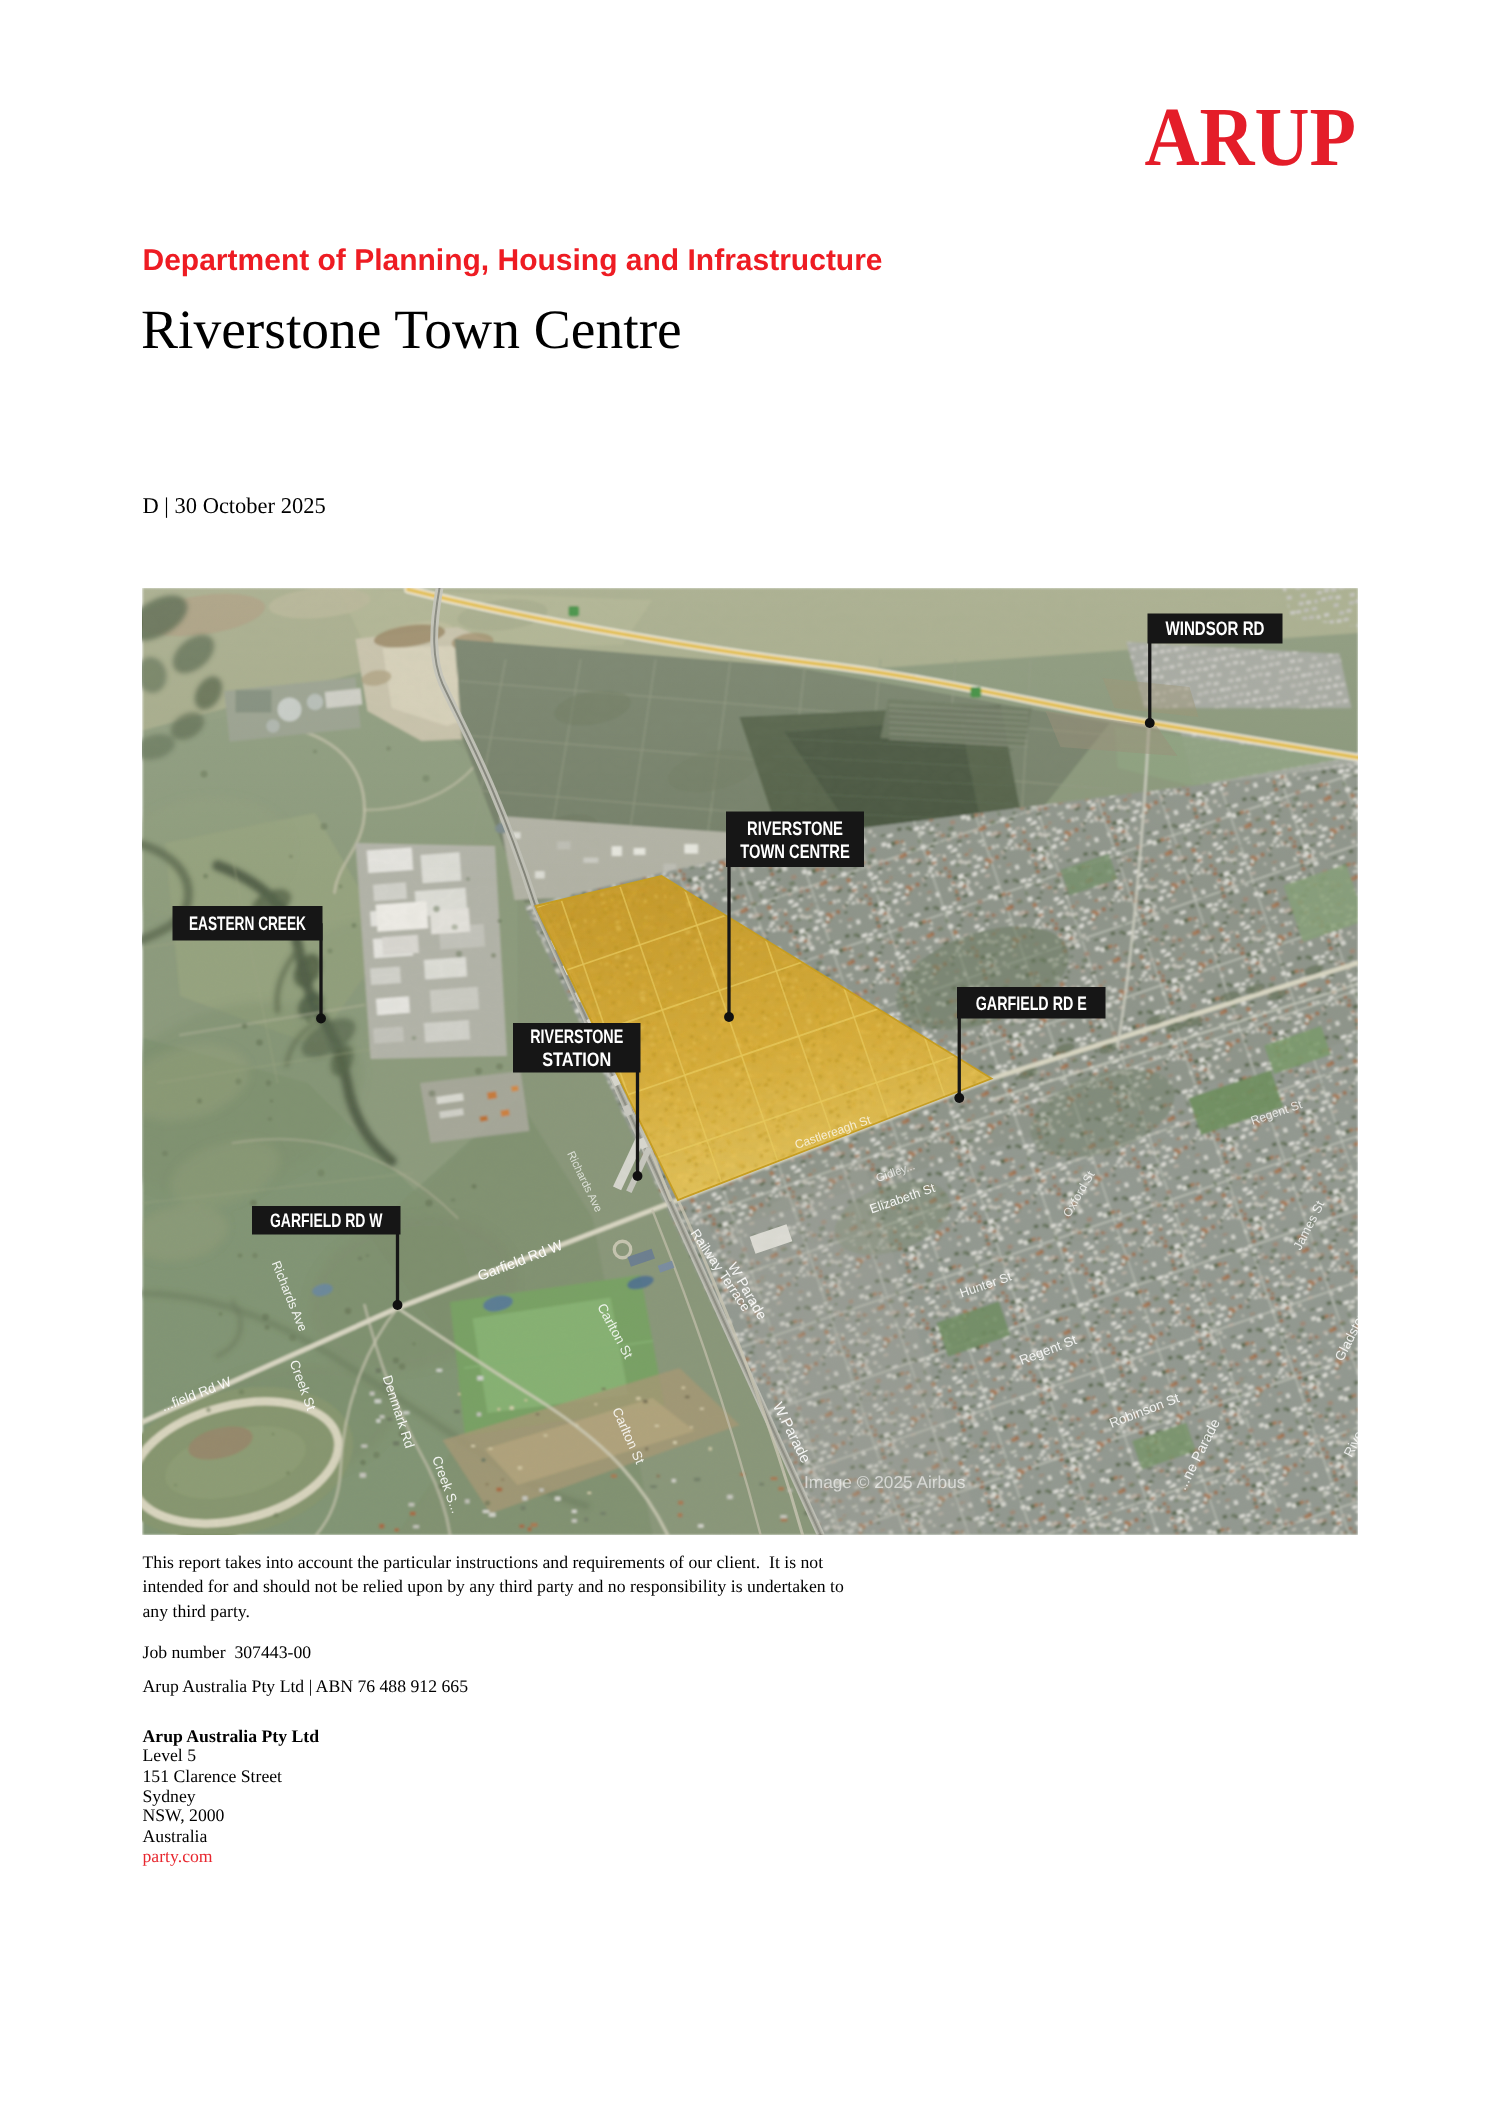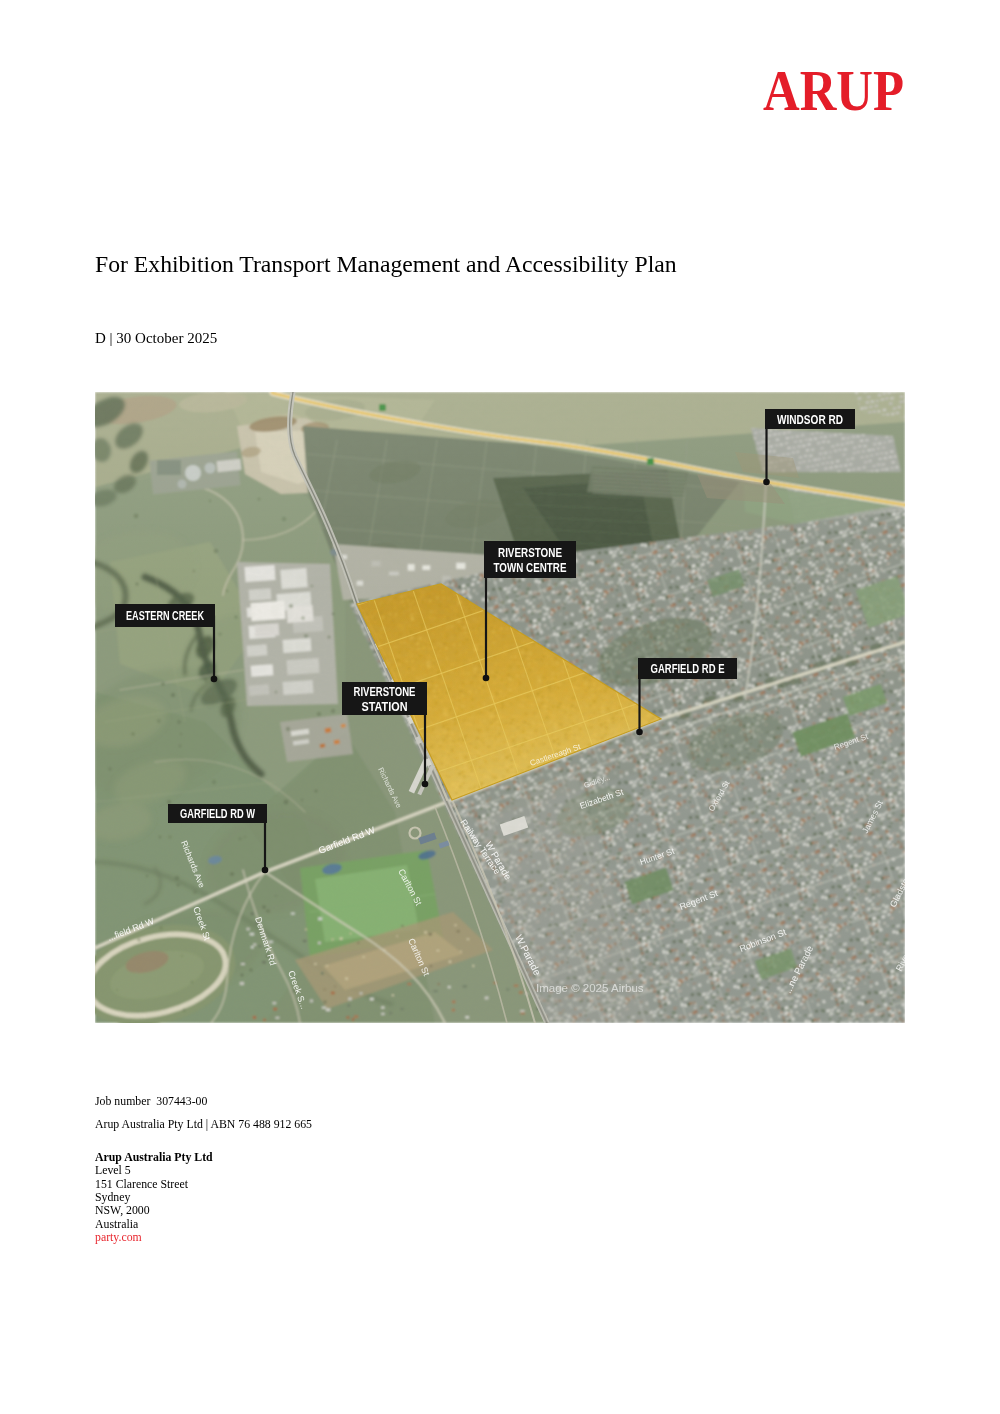--- a/index.html
+++ b/index.html
@@ -6,23 +6,24 @@
 </style></head>
 <body>
 <div style="position:relative;width:960px;height:1414px">
 
 <div style="position:absolute;left:759px;top:63px;width:146px;height:52px">
 <svg width="146" height="52" viewBox="0 0 146 52">
         <text x="145" y="47" text-anchor="end" font-family="Liberation Serif" font-weight="bold" font-size="56" fill="#e41d29" textLength="141" lengthAdjust="spacingAndGlyphs">ARUP</text>
       </svg>
 </div>
 
-
-
-<div style="position:absolute;left:95px;top:251px;font:23.7px 'Liberation Serif',serif;color:#000;white-space:nowrap">For Exhibition Transport Management and Accessibility Plan</div>
+<div style="position:absolute;left:95px;top:163px;font:bold 20px 'Liberation Sans',sans-serif;color:#ee1c23;white-space:nowrap">Department of Planning, Housing and Infrastructure</div>
+
+<div style="position:absolute;left:94px;top:199px;font:37px 'Liberation Serif',serif;color:#000;white-space:nowrap">Riverstone Town Centre</div>
+
 
 <div style="position:absolute;left:95px;top:330px;font:15px 'Liberation Serif',serif;color:#000;white-space:nowrap">D | 30 October 2025</div>
 
 <div style="position:absolute;left:95px;top:392px;width:810px;height:631px">
 <svg width="810" height="631" viewBox="0 0 810 631" xmlns="http://www.w3.org/2000/svg">
 <defs>
 <pattern id="sub" width="56" height="56" patternUnits="userSpaceOnUse" patternTransform="rotate(-19)">
             <rect x="18.1" y="8.4" width="2.8" height="1.3" fill="#8f968a"></rect>
             <rect x="5.3" y="32.6" width="3.4" height="1.5" fill="#c6c6be"></rect>
             <rect x="24.3" y="3.9" width="1.6" height="1.9" fill="#c4c2b8"></rect>
@@ -904,19 +905,20 @@
         </g>
 <g>
           <line x1="170" y1="421.5" x2="170" y2="478" stroke="#161616" stroke-width="2.2"></line>
           <circle cx="170" cy="478" r="3.3" fill="#101010"></circle>
           <rect x="73" y="412" width="99" height="19" fill="#161616"></rect>
           <text x="122.5" y="426.1" text-anchor="middle" font-family="Liberation Sans" font-weight="bold" font-size="13" fill="#fff" textLength="75" lengthAdjust="spacingAndGlyphs">GARFIELD RD W</text>
         </g>
 </svg>
 </div>
 
+<div style="position:absolute;left:95px;top:1033px;width:474px;font:11.8px/16.3px 'Liberation Serif',serif;color:#000">This report takes into account the particular instructions and requirements of our client.&nbsp; It is not intended for and should not be relied upon by any third party and no responsibility is undertaken to any third party.</div>
 
 <div style="position:absolute;left:95px;top:1094px;font:11.8px 'Liberation Serif',serif;color:#000">Job number&nbsp; 307443-00</div>
 
 <div style="position:absolute;left:95px;top:1117px;font:11.8px 'Liberation Serif',serif;color:#000">Arup Australia Pty Ltd | ABN 76 488 912 665</div>
 
 <div style="position:absolute;left:95px;top:1151px;font:11.8px/13.35px 'Liberation Serif',serif;color:#000"><b>Arup Australia Pty Ltd</b><br>Level 5<br>151 Clarence Street<br>Sydney<br>NSW, 2000<br>Australia<br><span style="color:#e8262e">party.com</span></div>
 
 </div>
 </body></html>

